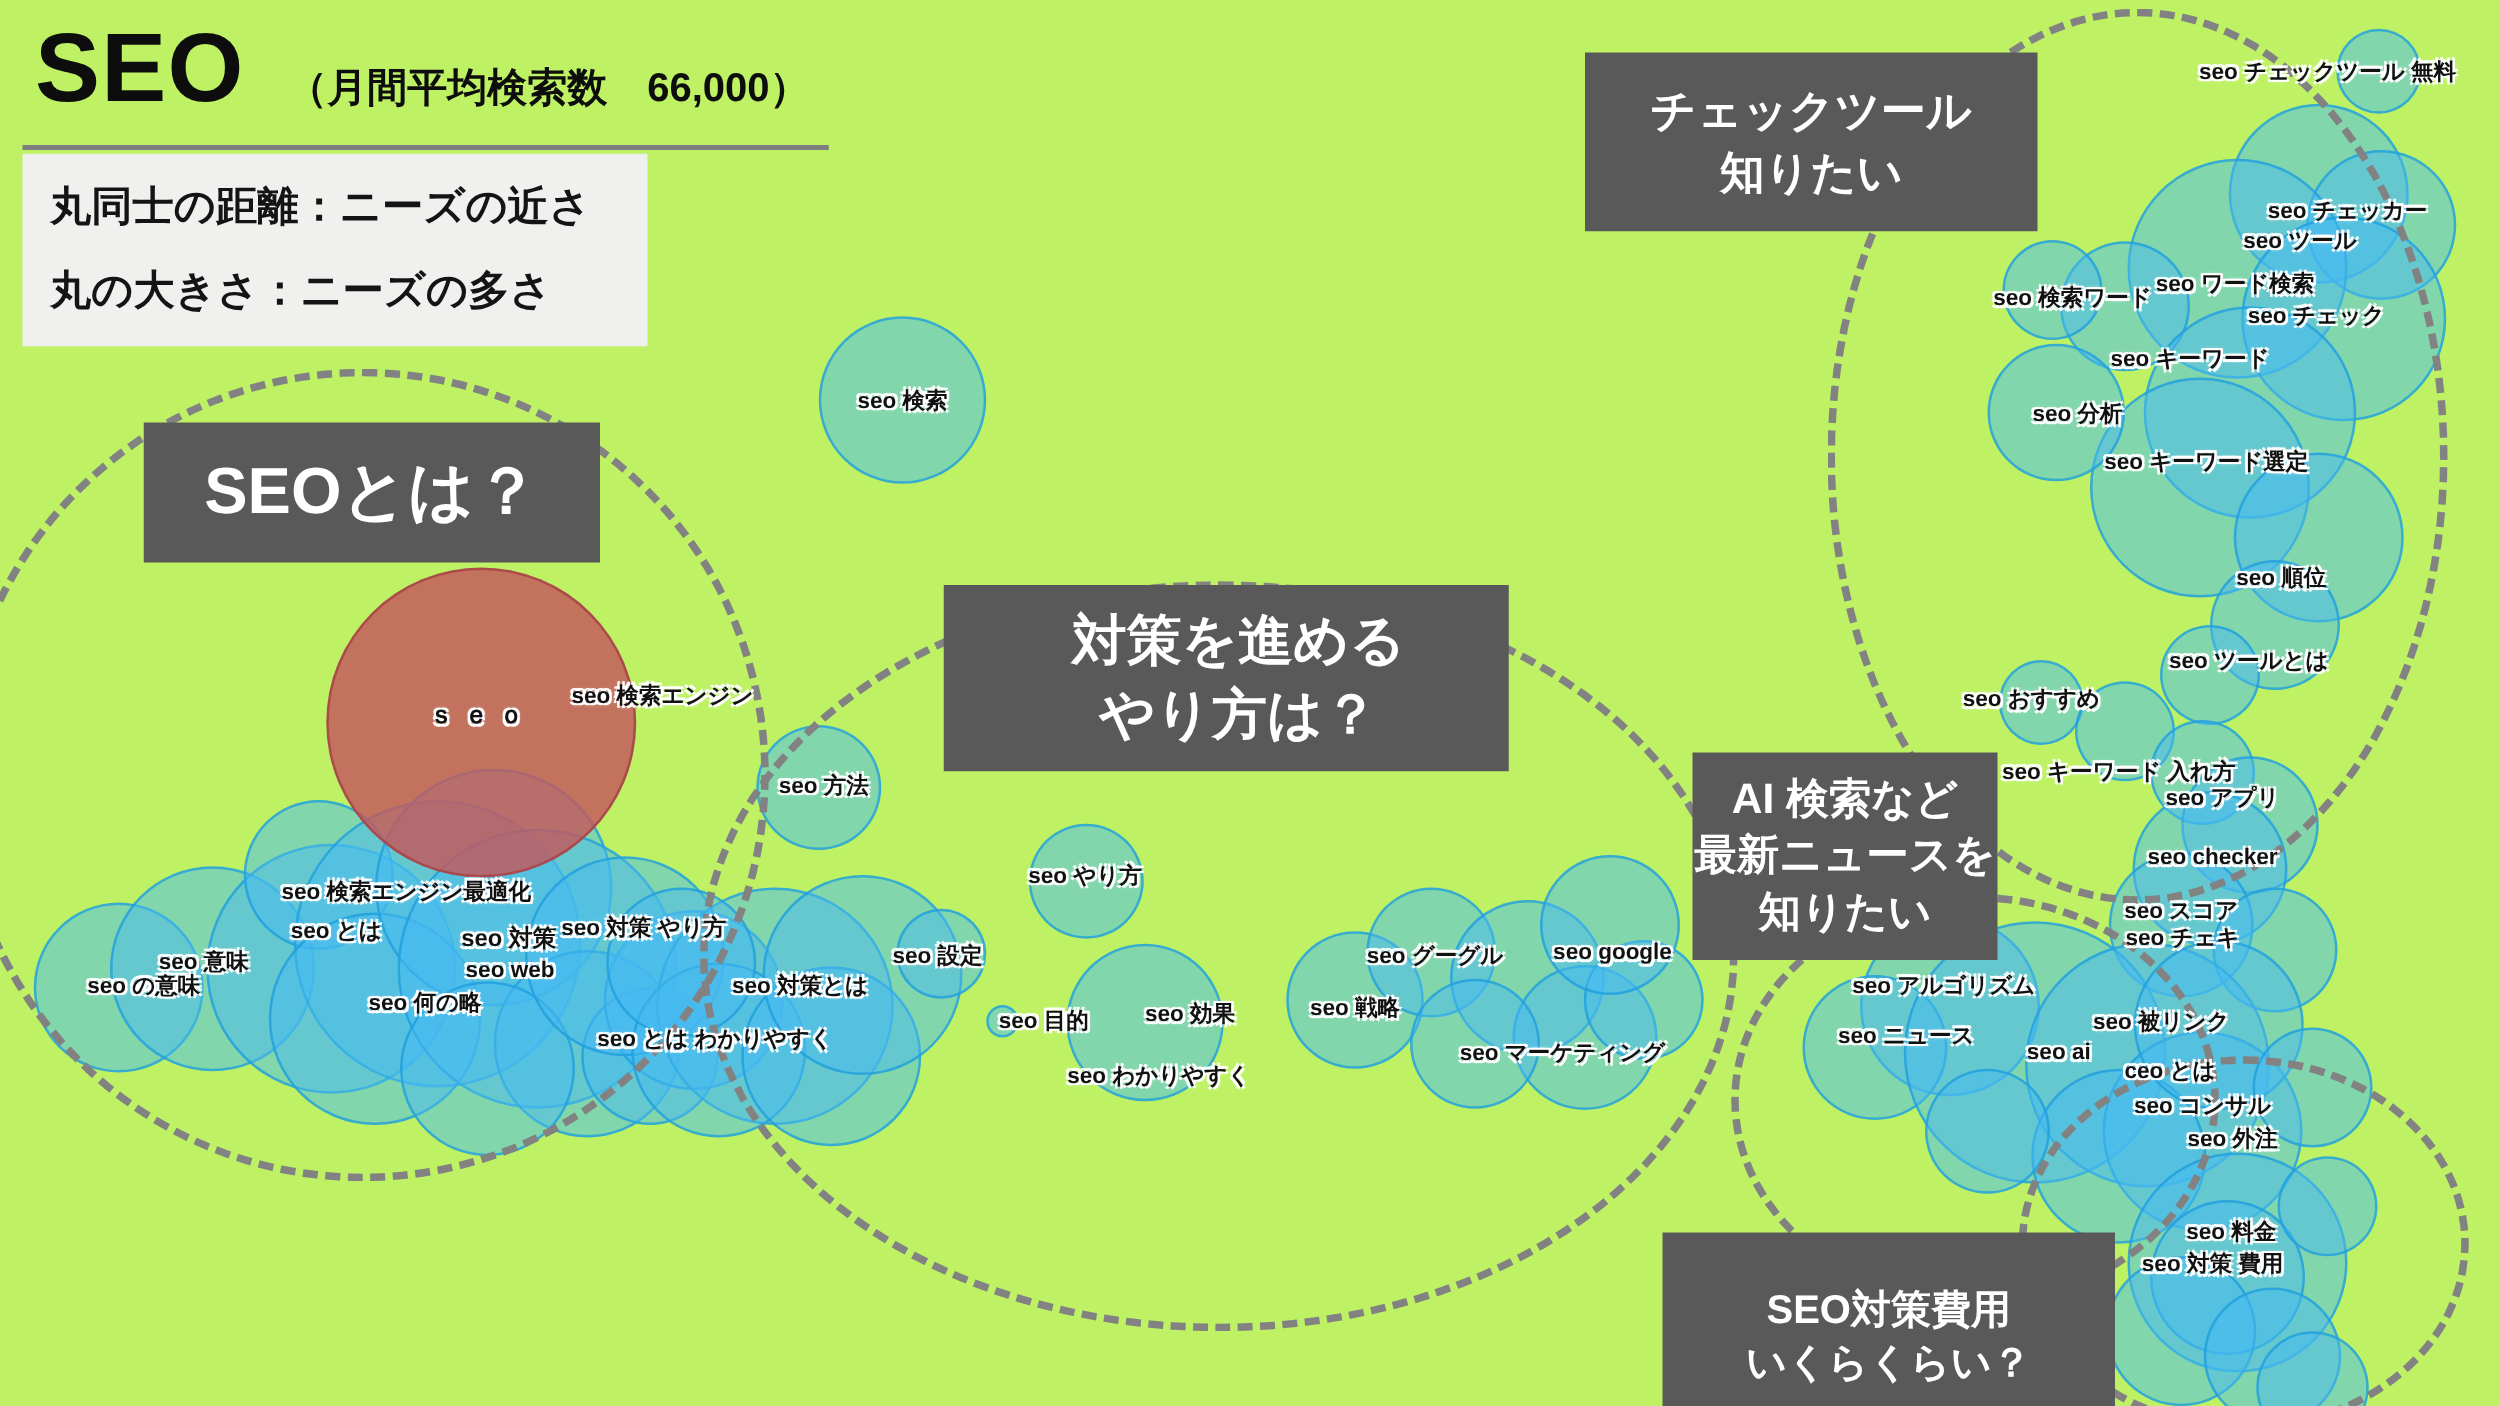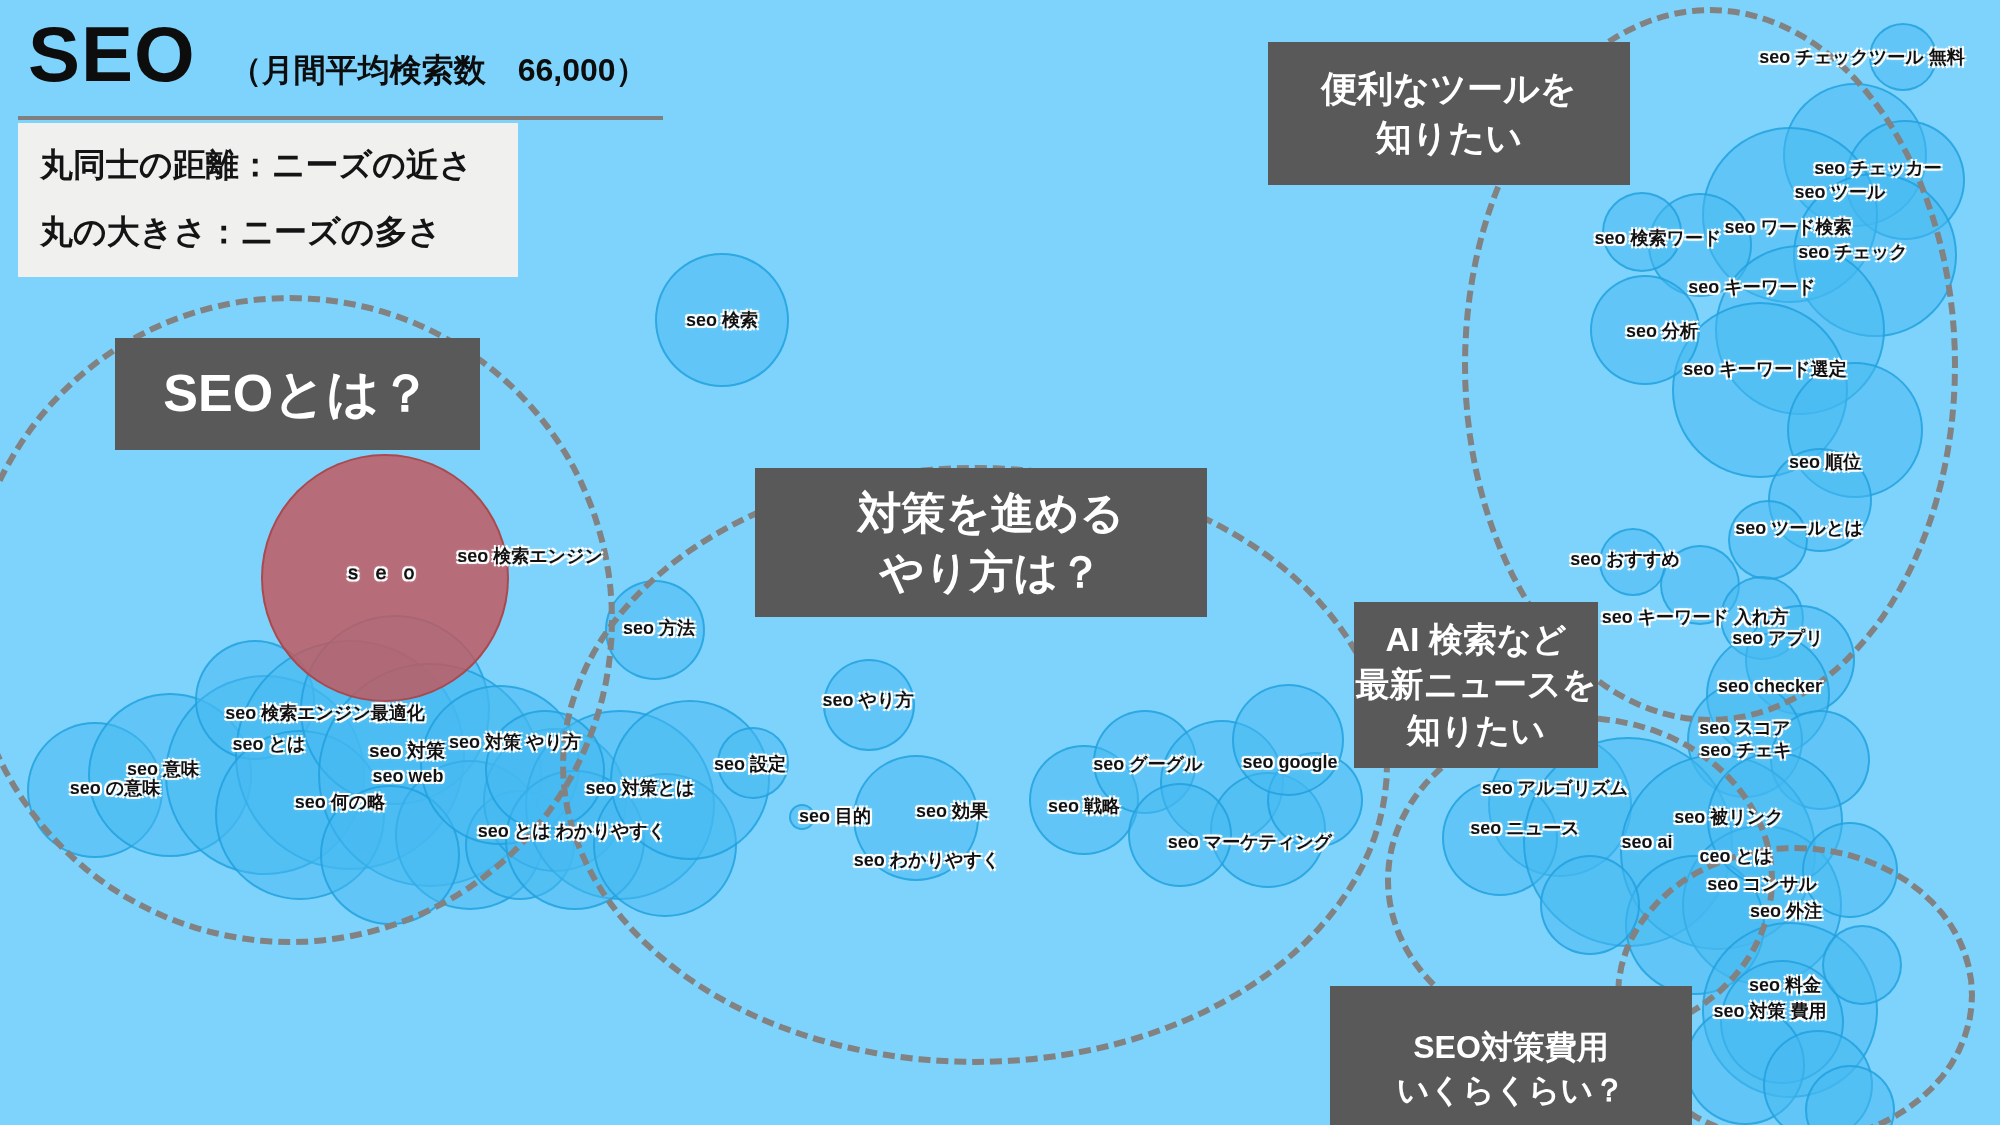--- a/index.html
+++ b/index.html
@@ -1,17 +1,17 @@
 <!DOCTYPE html>
 <html><head>
 <meta charset="utf-8">
 <style>
   html,body{margin:0;padding:0;background:#ffffff;}
   body{font-family:"Liberation Sans","DejaVu Sans",sans-serif;}
-  #stage{position:relative;width:2000px;height:1125px;overflow:hidden;background:#7dd3fc;}
+  #stage{position:relative;width:2000px;height:1125px;overflow:hidden;background:#bef264;}
 
   
   #header{position:absolute;left:28px;top:14px;z-index:30;}
   #title-row{display:flex;align-items:baseline;gap:34px;white-space:nowrap;}
   #main-title{font-size:78px;font-weight:900;color:#0d0d0d;letter-spacing:1px;line-height:1.05;}
   #sub-title{font-size:32px;font-weight:800;color:#0d0d0d;}
   #title-rule{position:absolute;left:18px;top:116px;width:645px;height:4px;background:#7f7f7f;z-index:30;}
   #legend-panel{position:absolute;left:18px;top:123px;width:458px;background:#f0f0ee;padding:20px 20px 22px 22px;z-index:30;}
   .legend-line{font-size:33px;font-weight:800;color:#141414;white-space:nowrap;}
   .legend-line + .legend-line{margin-top:22px;}
@@ -169,21 +169,21 @@
       <div class="kw-label" style="left: 1785px; top: 985px;">seo 料金</div>
       <div class="kw-label" style="left: 1770px; top: 1011px;">seo 対策 費用</div>
       <div class="ann-box" style="left: 115px; top: 338px; width: 365px; height: 112px; font-size: 52px;">
         <div>SEOとは？</div>
       </div>
       <div class="ann-box" style="left: 755px; top: 468px; width: 452px; height: 149px; font-size: 44px; padding-left: 20px;">
         <div>対策を進める</div>
         <div>やり方は？</div>
       </div>
       <div class="ann-box" style="left: 1268px; top: 42px; width: 362px; height: 143px; font-size: 36px;">
-        <div>便利なツールを</div>
+        <div>チェックツール</div>
         <div>知りたい</div>
       </div>
       <div class="ann-box" style="left: 1354px; top: 602px; width: 244px; height: 166px; font-size: 34px;">
         <div>AI 検索など</div>
         <div>最新ニュースを</div>
         <div>知りたい</div>
       </div>
       <div class="ann-box" style="left: 1330px; top: 950px; width: 362px; height: 165px; font-size: 32px; margin-top: 36px;">
         <div>SEO対策費用</div>
         <div>いくらくらい？</div>

